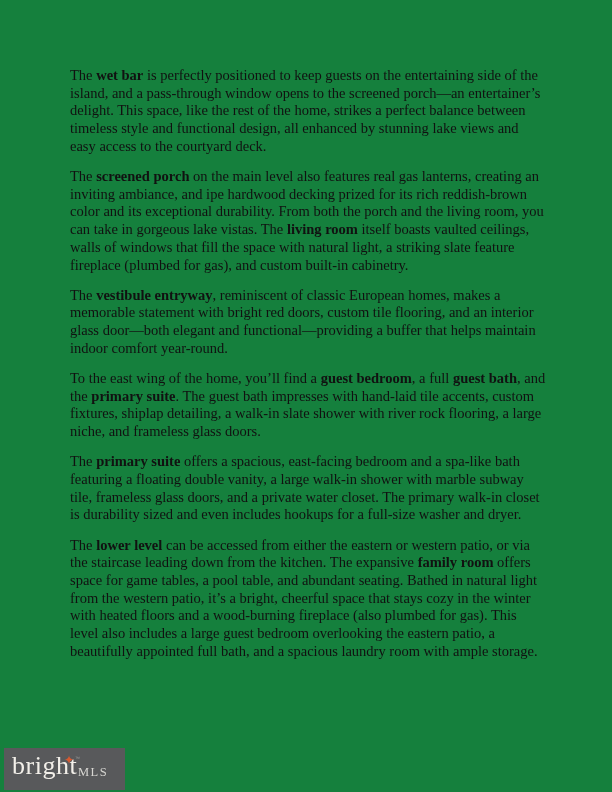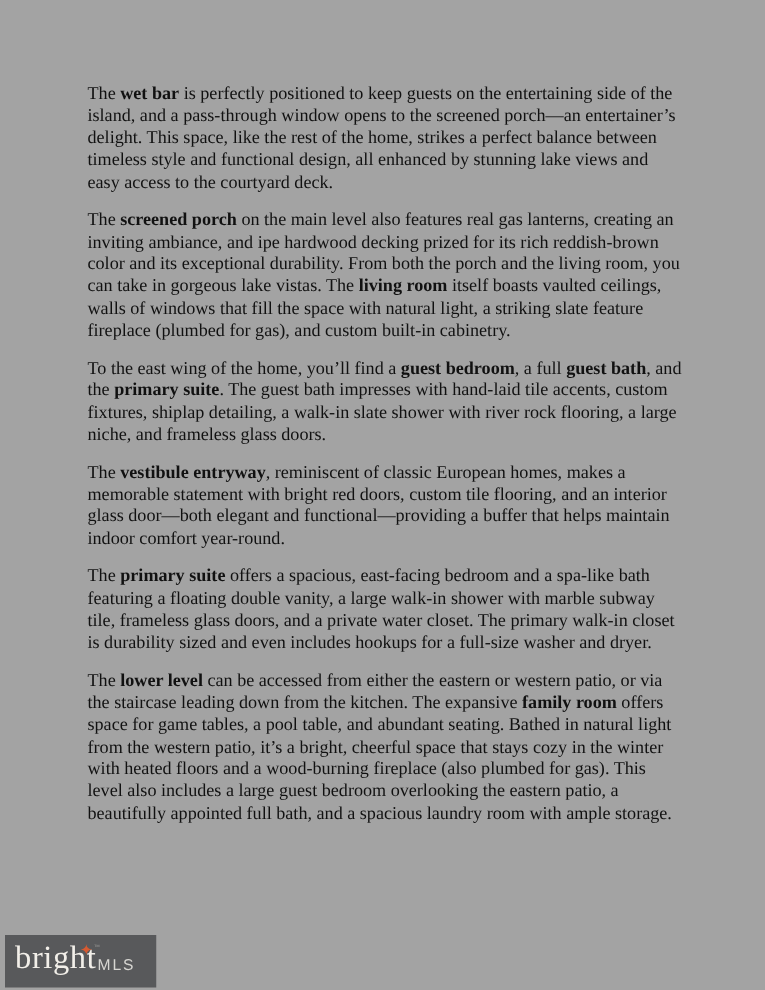--- a/index.html
+++ b/index.html
@@ -11,21 +11,21 @@
     width: 612px;
     height: 792px;
     position: relative;
     overflow: hidden;
     font-family: "Liberation Serif", "DejaVu Serif", serif;
     color: #111111;
   }
   .page {
     position: absolute;
     inset: 0;
-    background: #a3a3a3;
+    background: #15803d;
   }
   .doc-body {
     position: absolute;
     left: 70px;
     top: 67px;
     width: 477px;
     font-size: 14.5px;
     line-height: 17.7px;
     text-align: left;
   }
@@ -67,36 +67,36 @@
     left: 71px;
     top: 7px;
     font-size: 5px;
     color: #9b9b99;
     font-family: "Liberation Sans", sans-serif;
   }
   .logo-mls {
     position: absolute;
     left: 74px;
     top: 17px;
-    font-family: Liberation Sans, sans-serif;
+    font-family: Liberation Serif, serif;
     font-size: 12.5px;
     letter-spacing: 1.5px;
     color: #d7d6d2;
   }
 </style>
 </head>
 <body>
 
 <div class="page">
 
   <div class="doc-body">
       <p class="para"><span>The </span><b>wet bar</b><span> is perfectly positioned to keep guests on the entertaining side of the island, and a pass-through window opens to the screened porch—an entertainer’s delight. This space, like the rest of the home, strikes a perfect balance between timeless style and functional design, all enhanced by stunning lake views and easy access to the courtyard deck.</span></p>
       <p class="para"><span>The </span><b>screened porch</b><span> on the main level also features real gas lanterns, creating an inviting ambiance, and ipe hardwood decking prized for its rich reddish-brown color and its exceptional durability. From both the porch and the living room, you can take in gorgeous lake vistas. The </span><b>living room</b><span> itself boasts vaulted ceilings, walls of windows that fill the space with natural light, a striking slate feature fireplace (plumbed for gas), and custom built-in cabinetry.</span></p>
+      <p class="para"><span>The </span><b>vestibule entryway</b><span>, reminiscent of classic European homes, makes a memorable statement with bright red doors, custom tile flooring, and an interior glass door—both elegant and functional—providing a buffer that helps maintain indoor comfort year-round.</span></p>
       <p class="para"><span>To the east wing of the home, you’ll find a </span><b>guest bedroom</b><span>, a full </span><b>guest bath</b><span>, and the </span><b>primary suite</b><span>. The guest bath impresses with hand-laid tile accents, custom fixtures, shiplap detailing, a walk-in slate shower with river rock flooring, a large niche, and frameless glass doors.</span></p>
-      <p class="para"><span>The </span><b>vestibule entryway</b><span>, reminiscent of classic European homes, makes a memorable statement with bright red doors, custom tile flooring, and an interior glass door—both elegant and functional—providing a buffer that helps maintain indoor comfort year-round.</span></p>
       <p class="para"><span>The </span><b>primary suite</b><span> offers a spacious, east-facing bedroom and a spa-like bath featuring a floating double vanity, a large walk-in shower with marble subway tile, frameless glass doors, and a private water closet. The primary walk-in closet is durability sized and even includes hookups for a full-size washer and dryer.</span></p>
       <p class="para"><span>The </span><b>lower level</b><span> can be accessed from either the eastern or western patio, or via the staircase leading down from the kitchen. The expansive </span><b>family room</b><span> offers space for game tables, a pool table, and abundant seating. Bathed in natural light from the western patio, it’s a bright, cheerful space that stays cozy in the winter with heated floors and a wood-burning fireplace (also plumbed for gas). This level also includes a large guest bedroom overlooking the eastern patio, a beautifully appointed full bath, and a spacious laundry room with ample storage.</span></p>
     </div>
 
   <div class="logo-box">
     <span class="logo-word">bright</span>
     <span class="logo-star">✦</span>
     <span class="logo-tm">™</span>
     <span class="logo-mls">MLS</span>
   </div>

